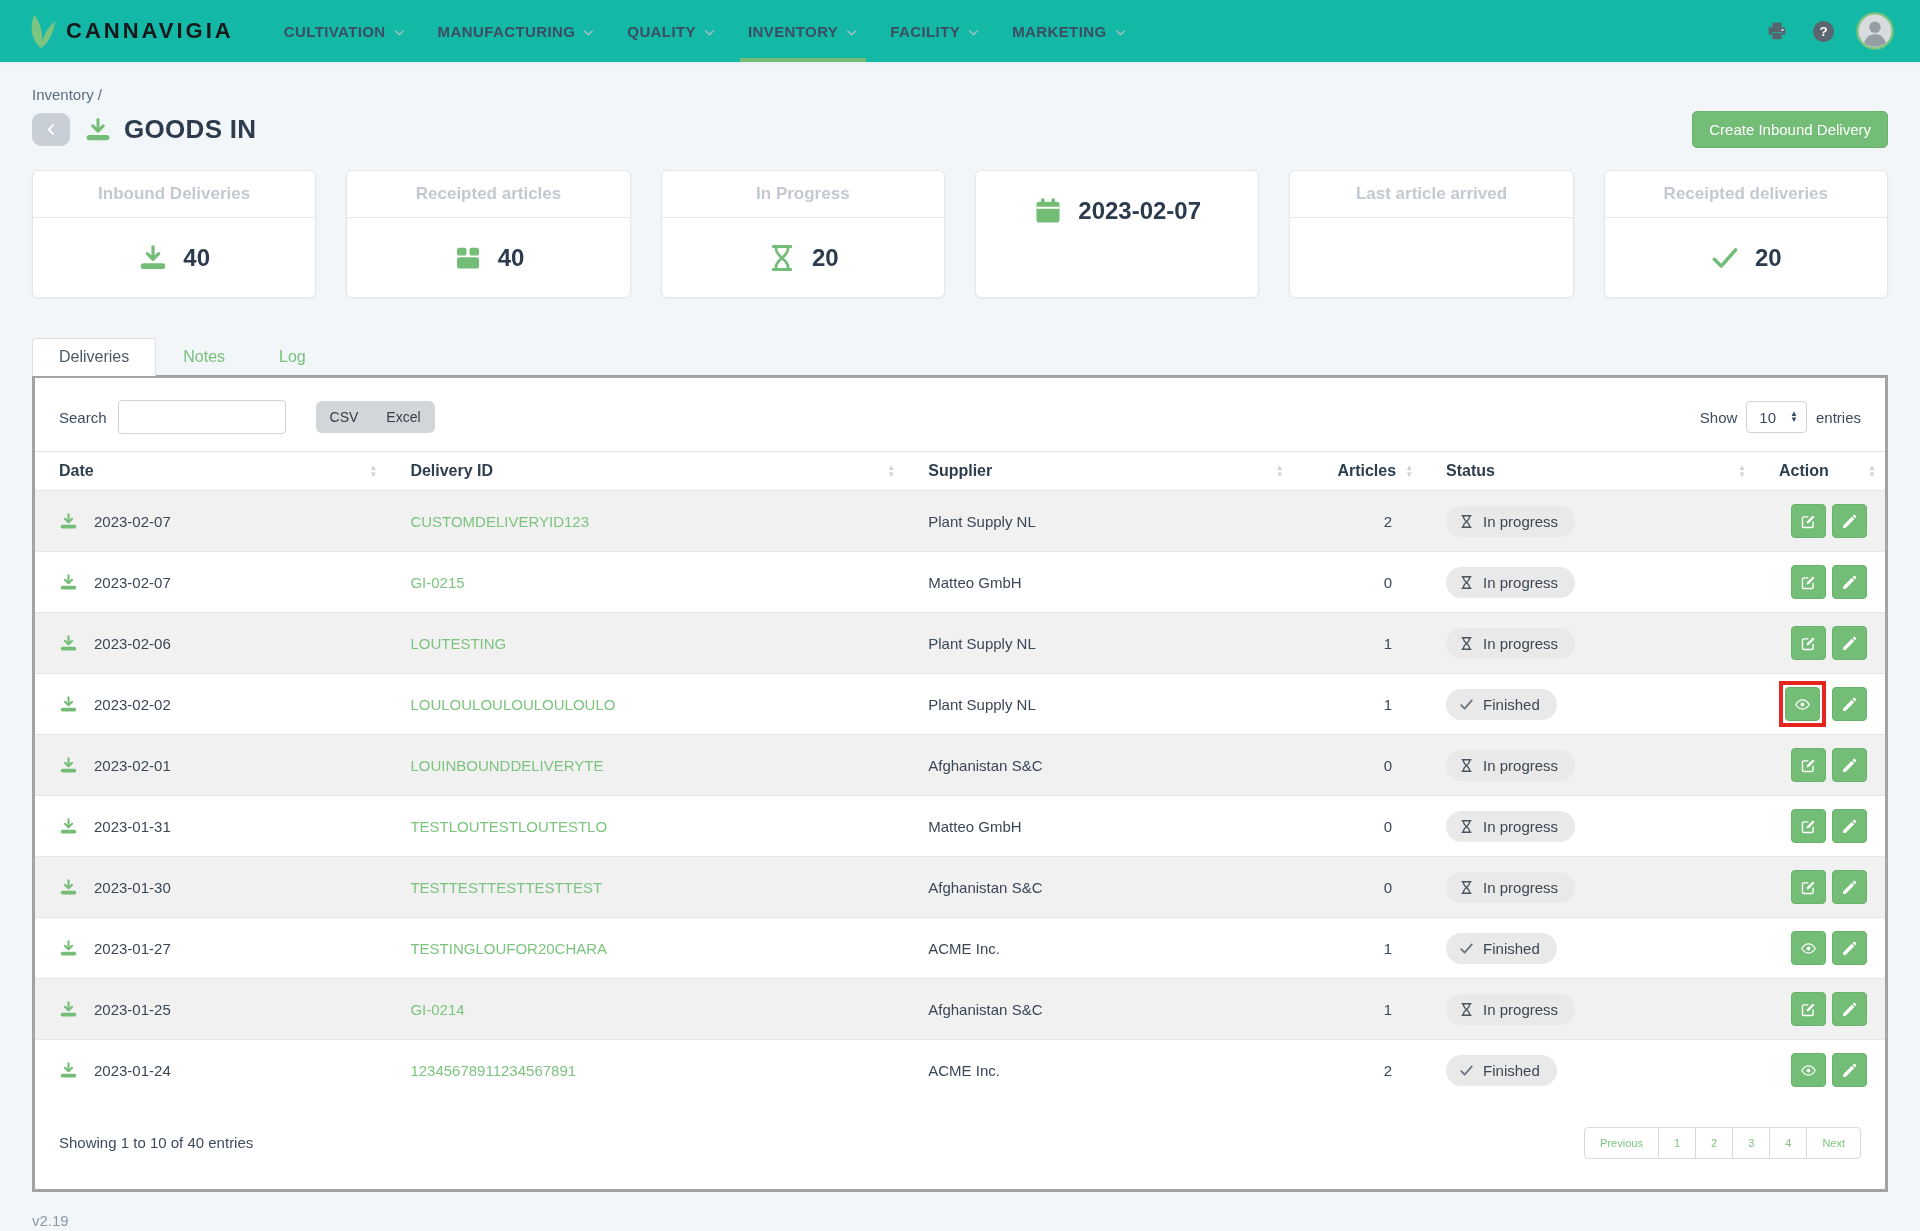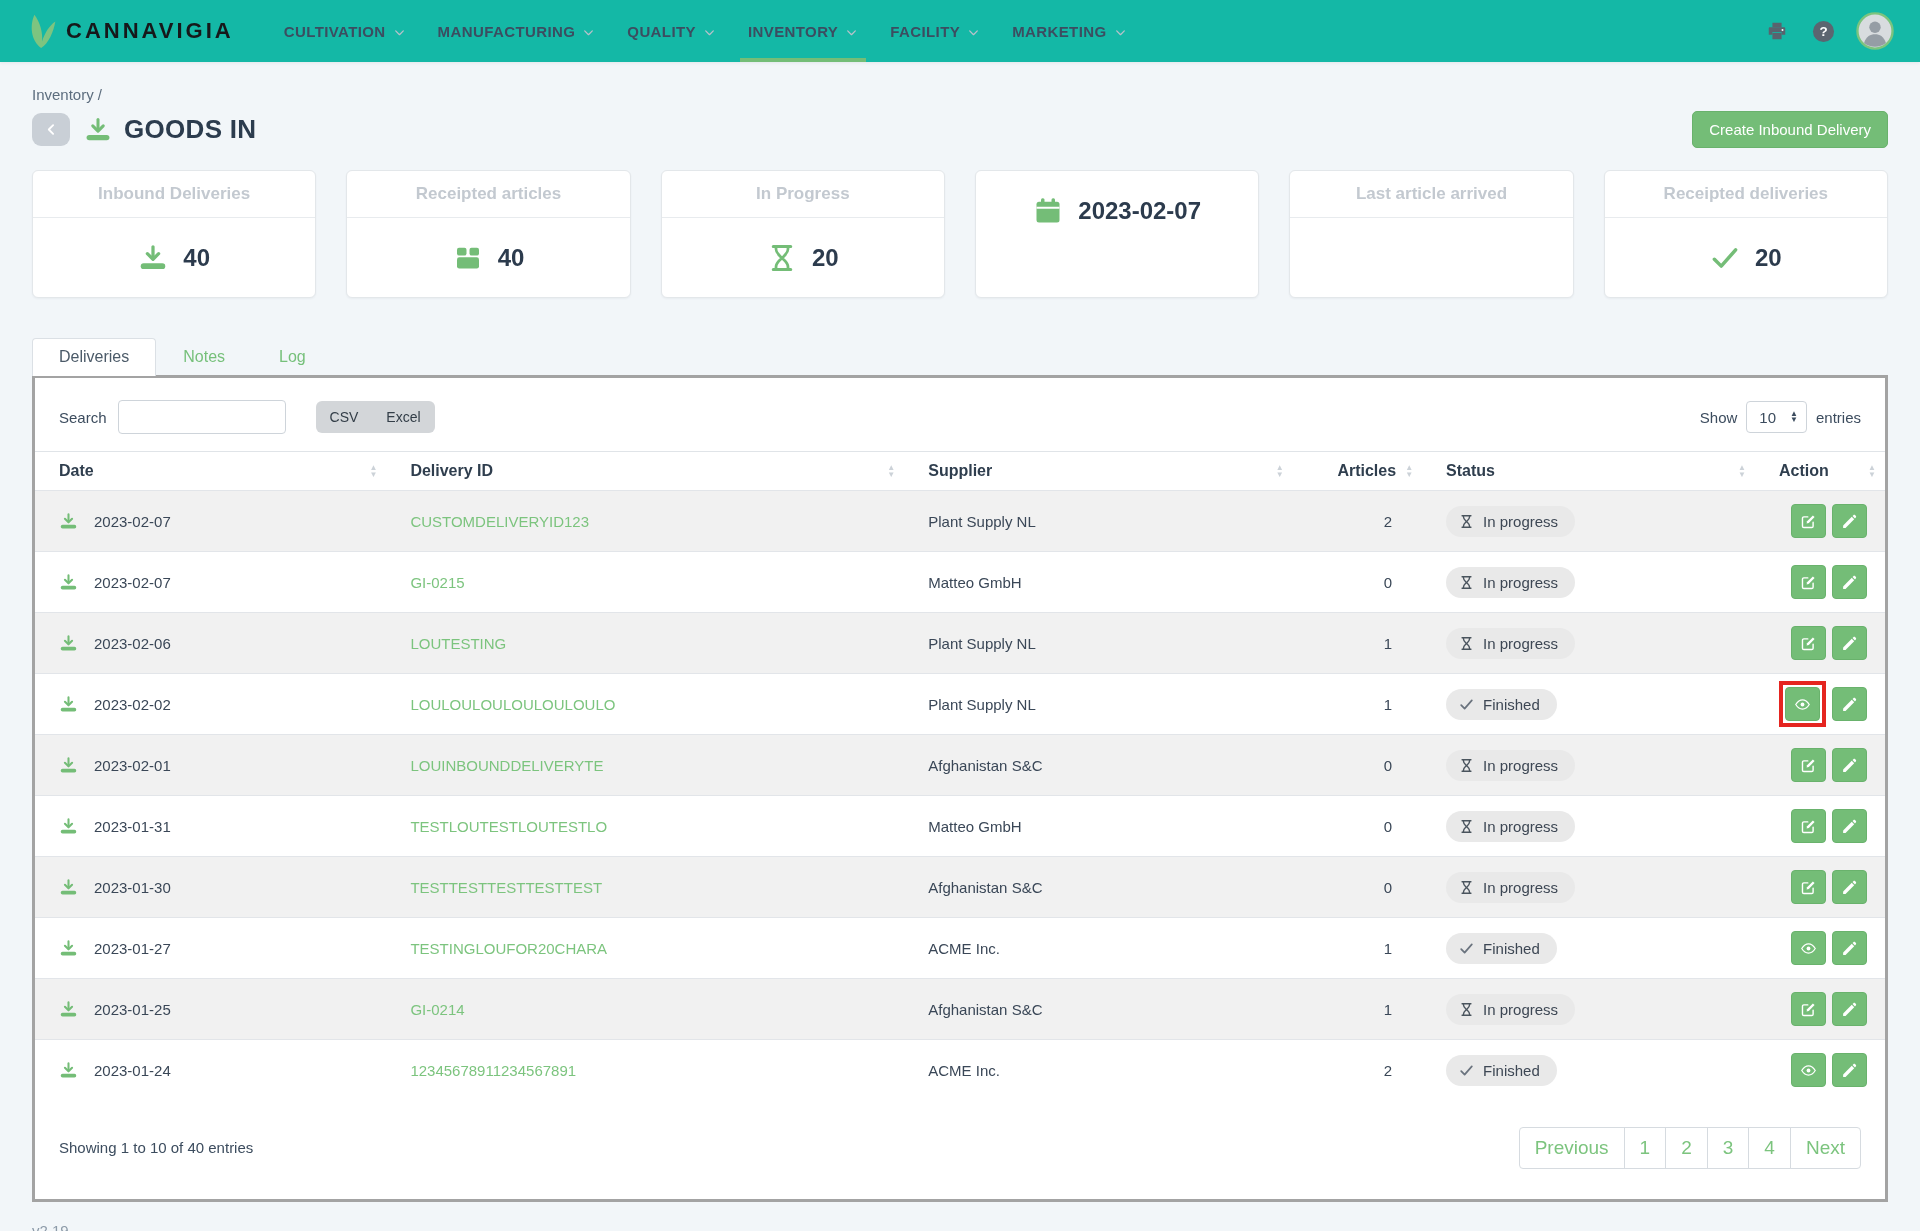--- a/index.html
+++ b/index.html
@@ -81,21 +81,21 @@
   .action-inner { display:flex; justify-content:flex-end; align-items:center; gap:6px; }
   .act-btn { width:35px; height:34px; background:#74bd77; border:1px solid #69b26c; border-radius:4px;
              display:flex; align-items:center; justify-content:center; cursor:pointer; }
   .act-btn svg { width:17px; height:17px; }
   .hl-red { display:inline-flex; border:4px solid #e52520; padding:2px; }
 
   
   .table-footer { display:flex; align-items:center; justify-content:space-between; padding:26px 24px 30px; }
   .summary { font-size:15px; color:#3c4c5e; }
   .pagination { display:flex; }
-  .page-btn { border:1px solid #d6dbe0; background:#fff; color:#7cc47e; font-size:19px; font-family:inherit;
+  .page-btn { border:1px solid #d6dbe0; background:#fff; color:#7cc47e; font-size:11px; font-family:inherit;
               padding:9px 15px; margin-left:-1px; cursor:pointer; min-width:34px; }
   .page-btn:first-child { border-radius:4px 0 0 4px; margin-left:0; }
   .page-btn:last-child { border-radius:0 4px 4px 0; }
 
   .version { margin:20px 0 0 32px; font-size:15px; color:#8c9aa8; padding-bottom:20px; }
 </style>
 </head>
 <body>
 
 <div class="navbar">

